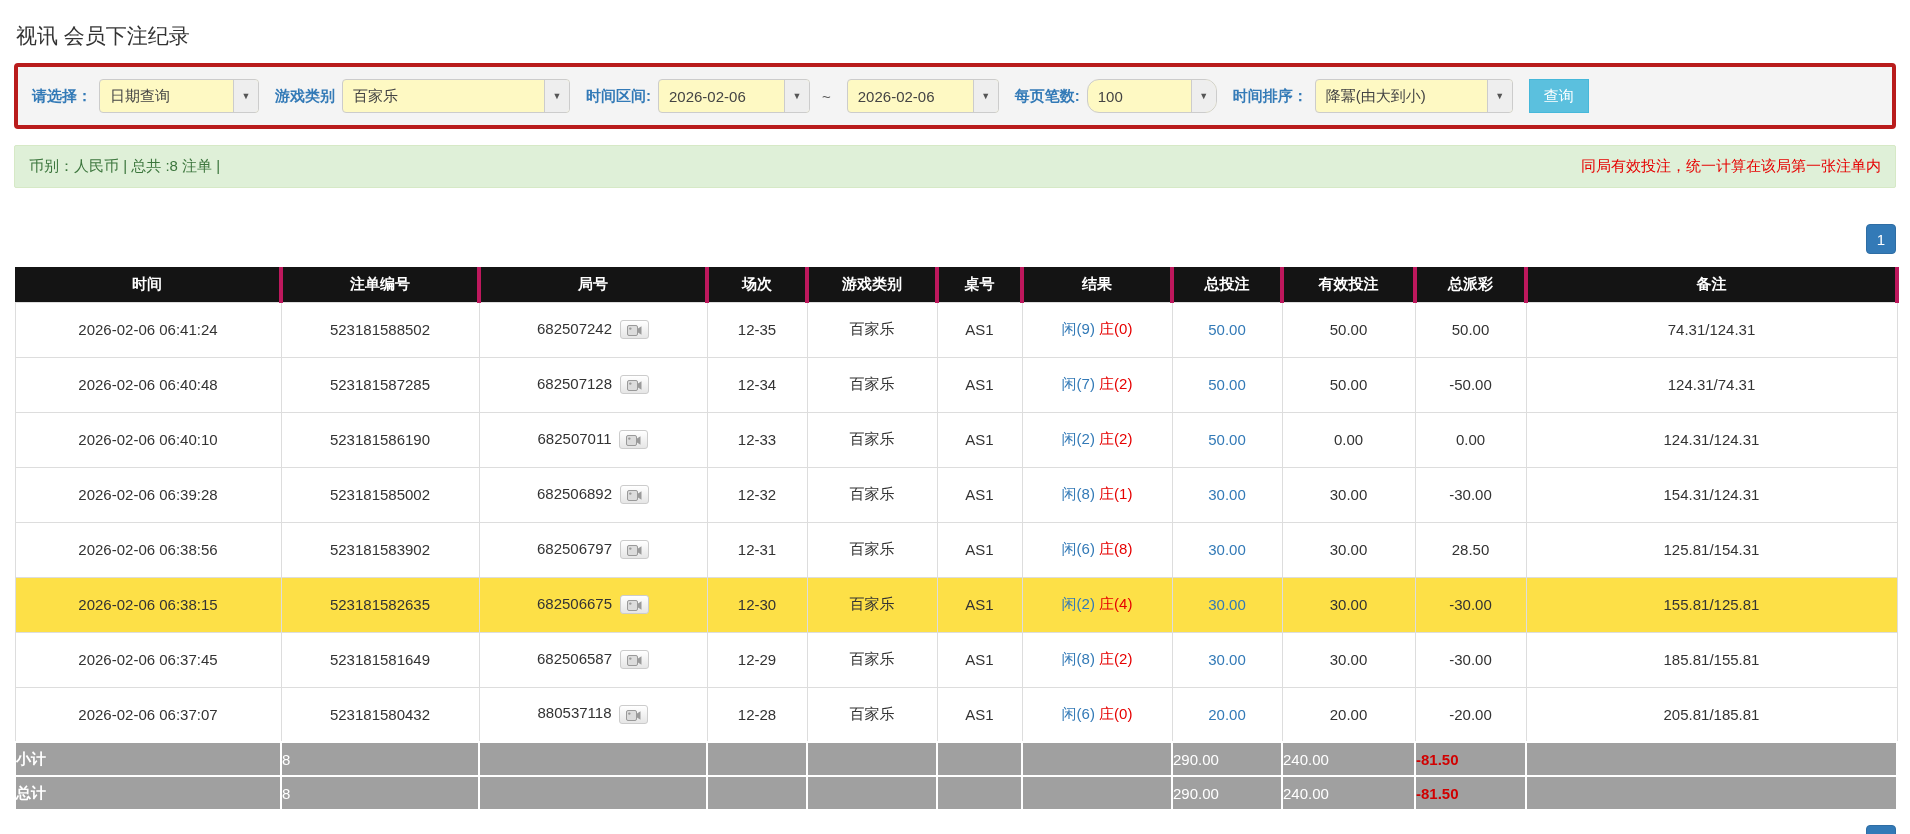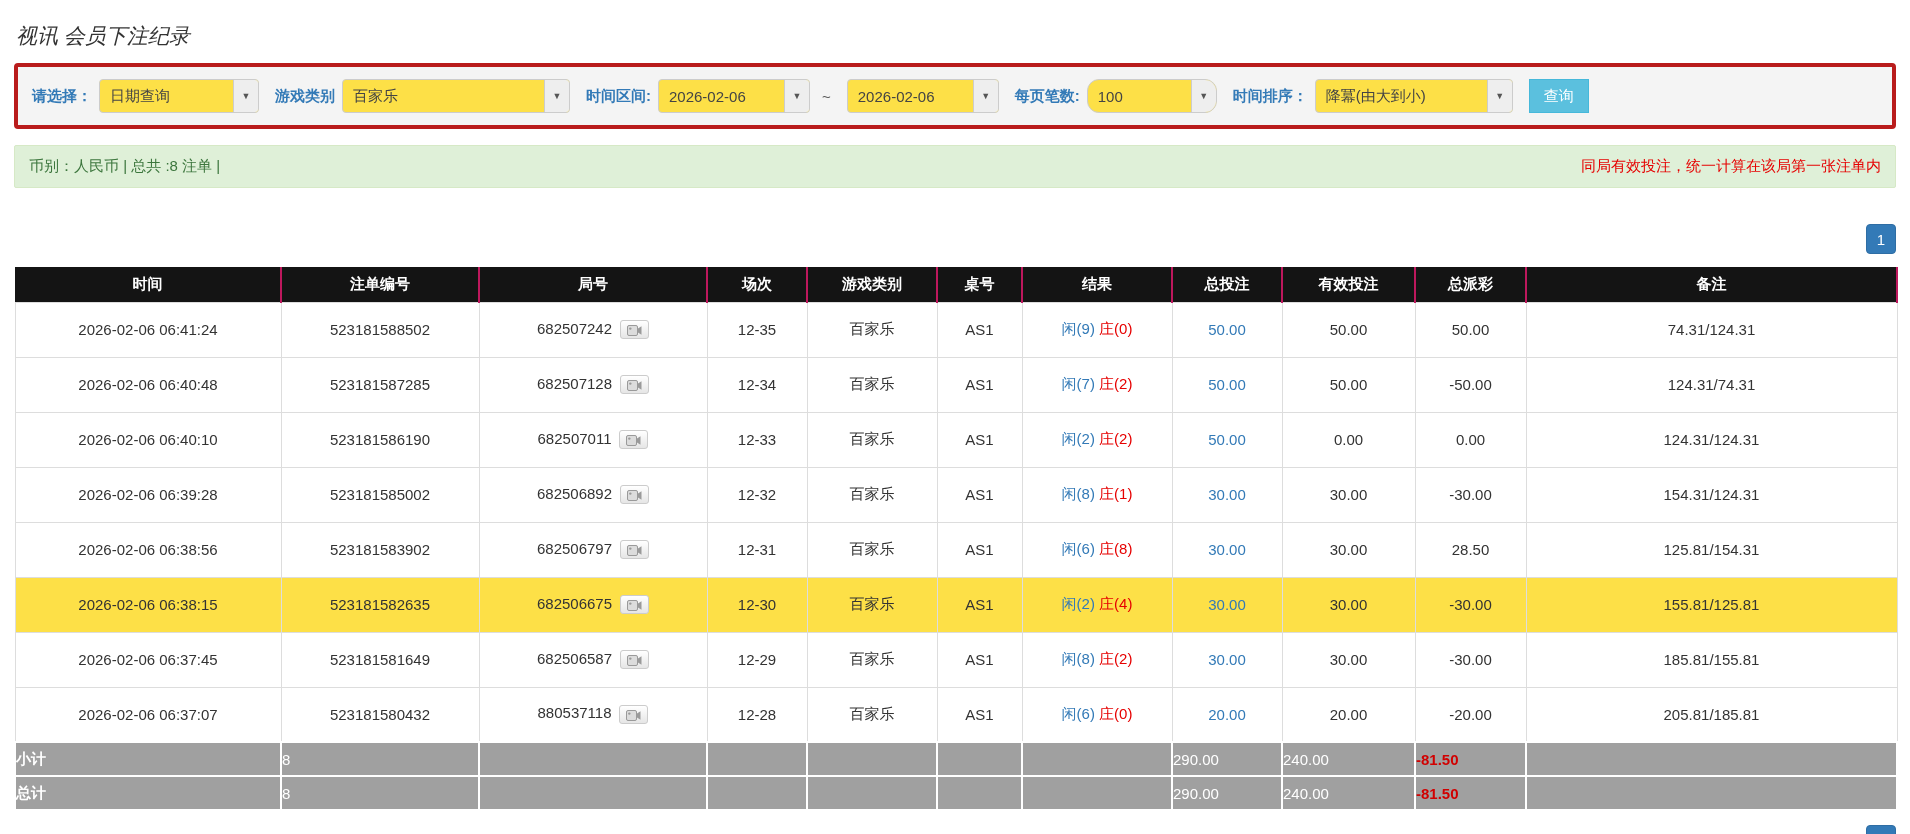--- a/index.html
+++ b/index.html
@@ -1,26 +1,26 @@
 <!DOCTYPE html>
 <html><head>
 <meta charset="utf-8">
 <style>
   * { margin:0; padding:0; box-sizing:border-box; }
   html, body { width:1910px; height:834px; overflow:hidden; background:#fff;
     font-family:"Liberation Sans","DejaVu Sans",sans-serif; }
   .page { padding:0 14px; width:1910px; }
 
-  .page-title { padding:22px 2px 13px; font-size:21px; color:#333; font-weight:normal;font-style:italic; }
+  .page-title { padding:22px 2px 13px; font-size:21px; color:#333; font-weight:normal; }
 
   
   .filter-bar { background:#f4f4f4; border:4px solid #b91c1c; border-radius:4px;
     height:66px; display:flex; align-items:center; padding:0 14px; white-space:nowrap; }
   .filter-label { color:#337ab7; font-weight:bold; font-size:15px; margin-right:7px; }
-  .combo { display:flex; align-items:stretch; height:34px; background:#fde047;
+  .combo { display:flex; align-items:stretch; height:34px; background:#fef9c3;
     border:1px solid #ccc; border-radius:4px; overflow:hidden; margin-right:16px; cursor:pointer; }
   .combo-value { display:flex; align-items:center; padding:0 10px; font-size:15px; color:#444; flex:1; overflow:hidden; }
   .combo-arrow { width:25px; background:#eee; border-left:1px solid #ccc;
     display:flex; align-items:center; justify-content:center; color:#555; font-size:9px; }
   .w-mode { width:160px; } .w-game { width:228px; } .w-date { width:152px; }
   .w-size { width:130px;border-radius:12px; } .w-sort { width:198px; }
   .tilde { font-size:15px; color:#555; margin-right:16px; margin-left:-4px; }
   .search-btn { height:34px; padding:0 14px; background:#5bc0de; border:1px solid #46b8da;
     border-radius:0; color:#fff; font-size:15px; cursor:pointer; }
 
@@ -33,21 +33,21 @@
   
   .pagination { text-align:right; }
   .pagination.top { margin-top:36px; }
   .pagination.bottom { margin-top:14px; }
   .page-btn { width:30px; height:30px; background:#337ab7; border:1px solid #2e6da4;
     border-radius:4px; color:#fff; font-size:15px; cursor:pointer; }
 
   
   table.records { width:100%; border-collapse:collapse; table-layout:fixed; margin-top:13px; }
   .records thead th { background:#141414; color:#fff; font-size:15px; font-weight:bold;
-    height:35px; text-align:center; border-right:2px solid #be185d; }
+    height:35px; text-align:center; border-right:4px solid #be185d; }
   .records tbody td { background:#fff; border:1px solid #ddd; height:55px; text-align:center;
     font-size:15px; color:#333; overflow:hidden; }
   .records tbody tr.highlight td { background:#fde047; }
   .bet-link { color:#337ab7; text-decoration:none; cursor:pointer; }
   .player { color:#337ab7; }
   .banker { color:#e60000; }
   td.neg, span.neg { color:#e60000; }
   .video-btn { margin-left:8px; padding:3px 6px 1px; background:linear-gradient(#ffffff,#e6e6e6);
     border:1px solid #ccc; border-radius:3px; cursor:pointer; vertical-align:middle; }
   .records tfoot td { background:#a0a0a0; color:#fff; font-size:15px; height:34px;

